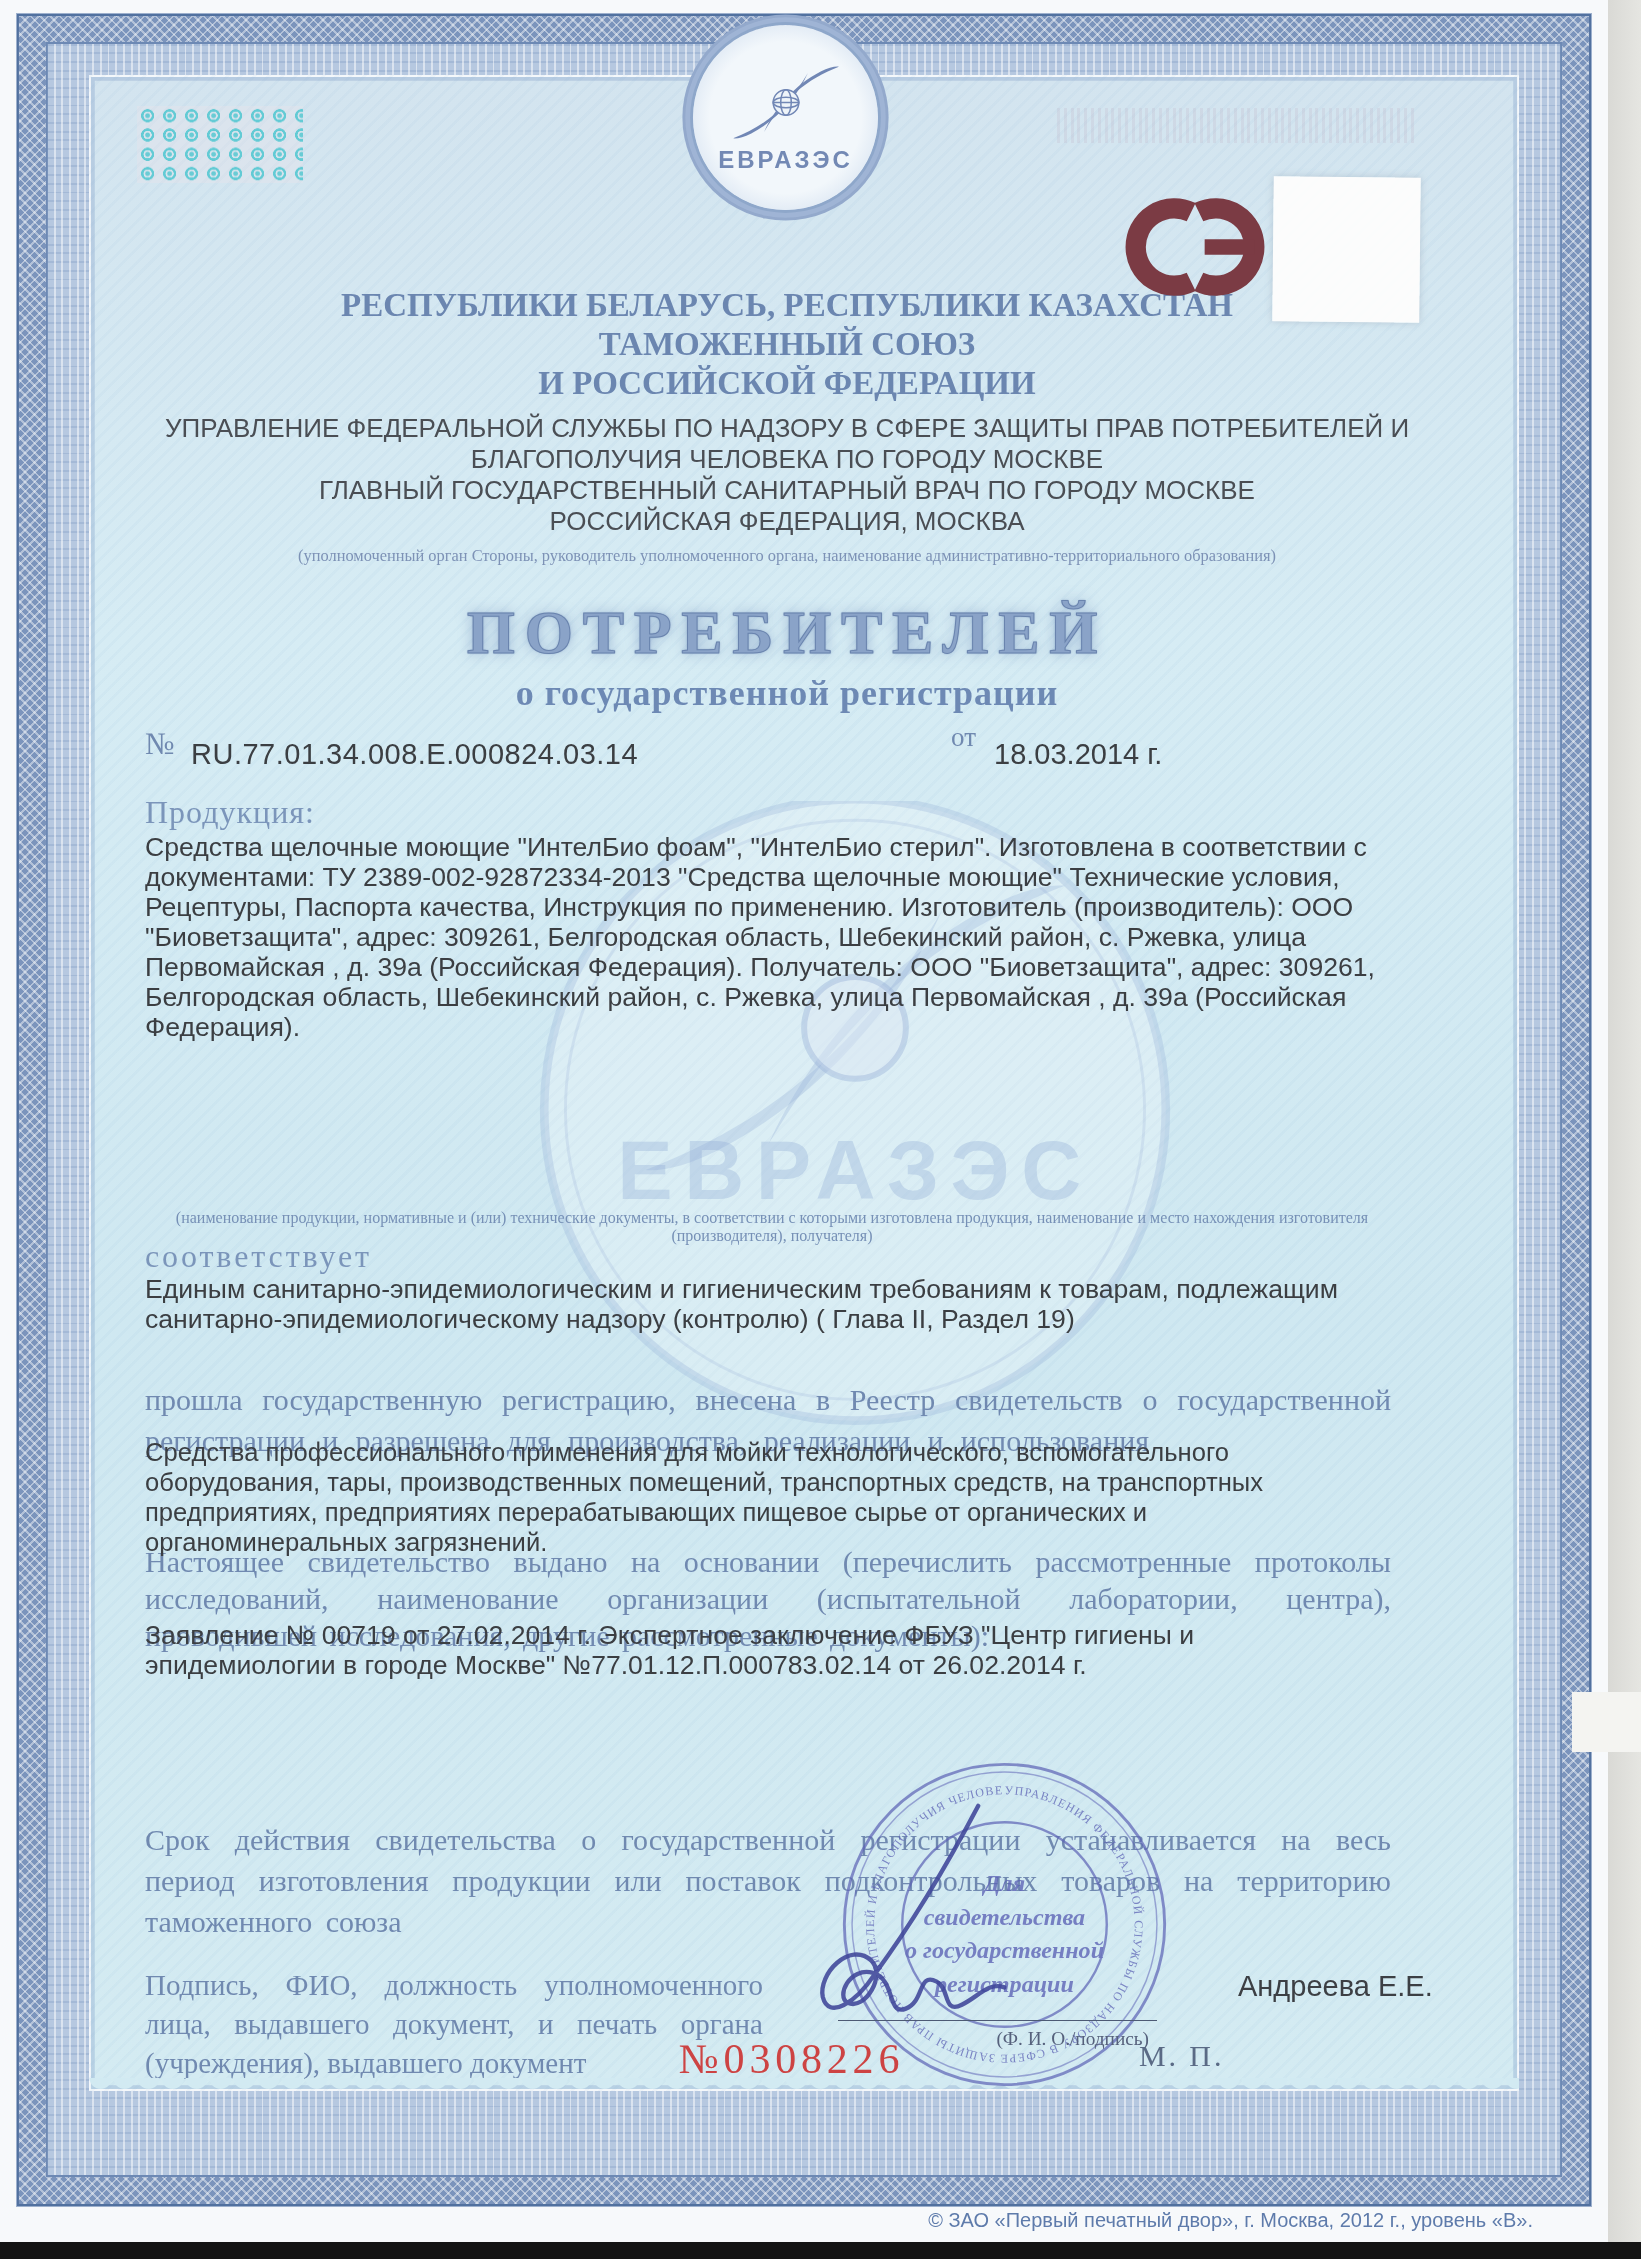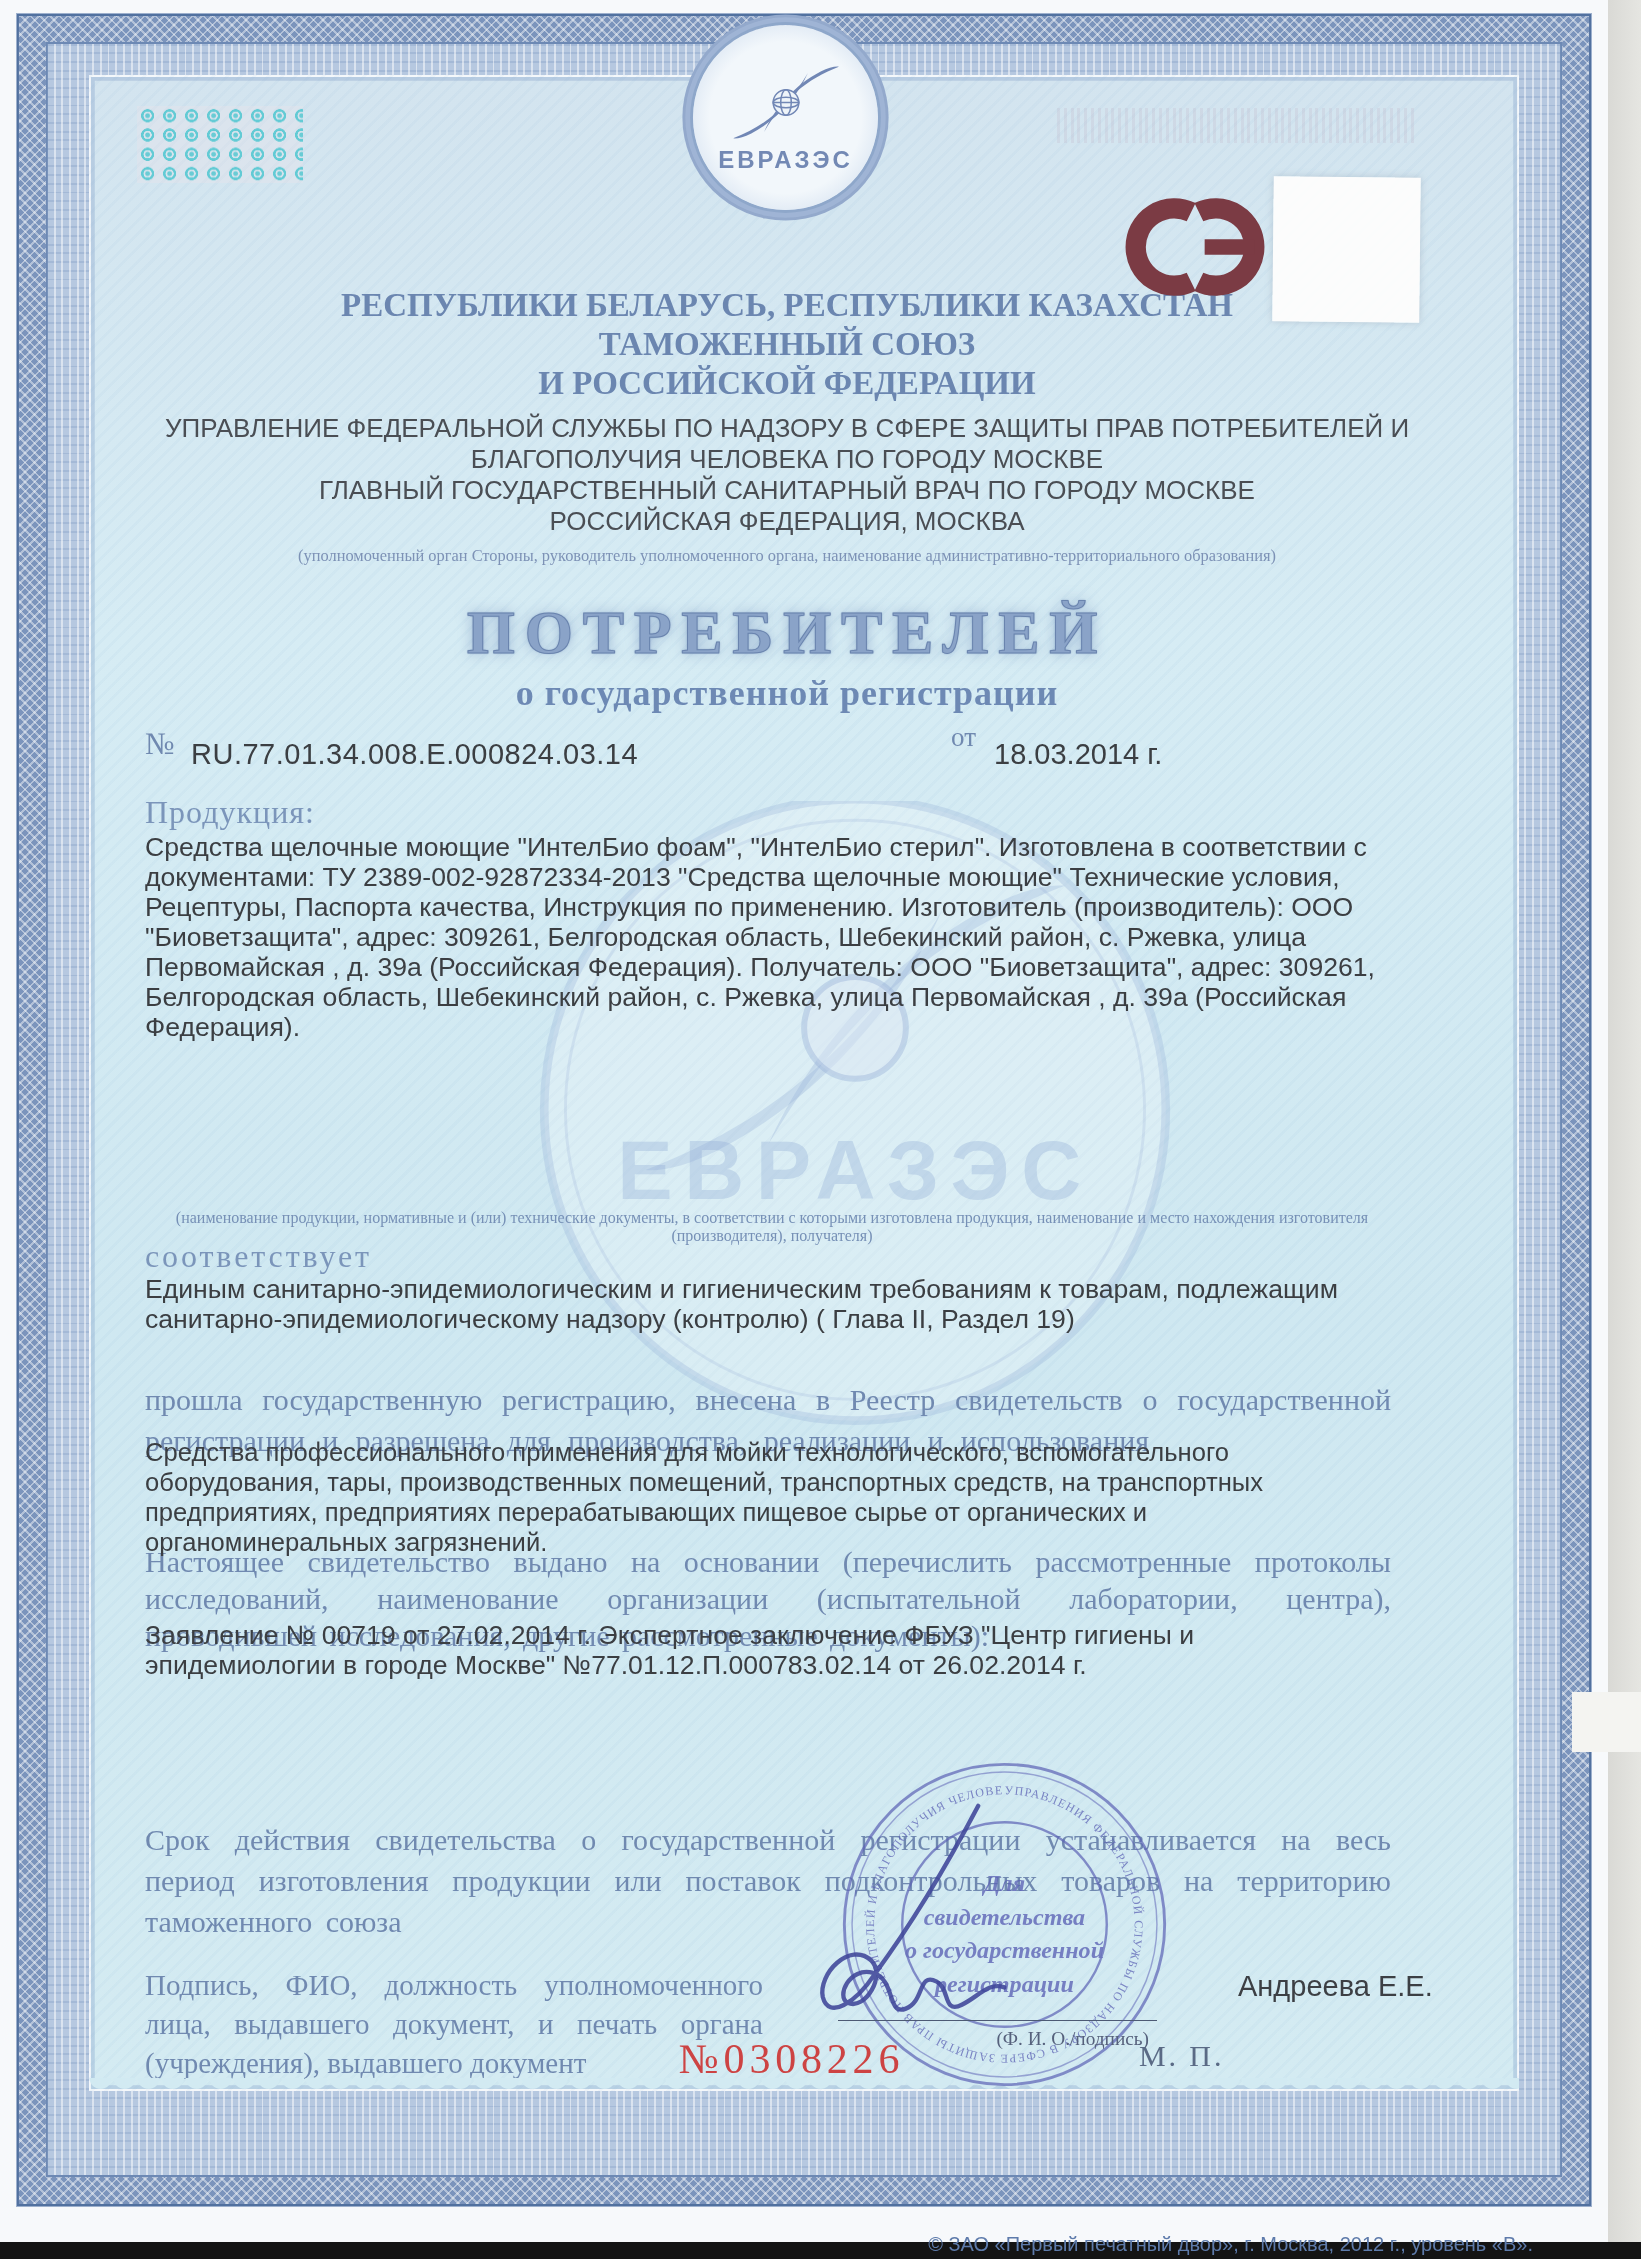--- a/index.html
+++ b/index.html
@@ -96,21 +96,21 @@
   .stamp-svg{position:absolute;left:826px;top:1746px;width:357px;height:357px;z-index:6;opacity:.88;}
   .signature-svg{position:absolute;left:761px;top:1798px;width:309px;height:232px;z-index:7;}
   .sig-line{position:absolute;left:838px;top:2020px;width:319px;height:0;border-top:1.9px solid #4d5a74;z-index:6;}
   .fio-caption{position:absolute;left:850px;top:2028px;width:299px;text-align:right;font-family:"Liberation Serif",serif;font-size:19.3px;color:#56617c;z-index:6;}
   .signer-name{position:absolute;left:1238px;top:1970px;font-size:29px;color:#3c3f44;z-index:8;}
   .mp-note{position:absolute;left:1139px;top:2039px;font-family:"Liberation Serif",serif;font-size:30px;color:#5a6a85;letter-spacing:2.9px;z-index:8;}
   .serial-red{
     position:absolute;left:579px;top:2035px;width:425px;text-align:center;z-index:4;
     font-family:"Liberation Serif",serif;font-size:42px;color:#cd4343;letter-spacing:4.8px;
   }
-  .copyright{position:absolute;right:75px;top:2209px;font-size:20px;color:#5e7bab;z-index:4;margin-top:24px;}
+  .copyright{position:absolute;right:75px;top:2209px;font-size:20px;color:#5e7bab;z-index:4;}
   
   .no-label{position:absolute;left:145px;top:726px;font-family:"Liberation Serif",serif;font-size:31px;color:#7089b0;z-index:4;}
   .no-value{position:absolute;left:191px;top:738px;font-size:29px;color:#3b3e42;letter-spacing:0.5px;z-index:4;}
   .from-label{position:absolute;left:951px;top:722px;font-family:"Liberation Serif",serif;font-size:27px;color:#7089b0;z-index:4;}
   .date-value{position:absolute;left:994px;top:738px;font-size:29px;color:#3b3e42;z-index:4;}
 </style>
 </head>
 <body>
 
 <div class="sheet">

